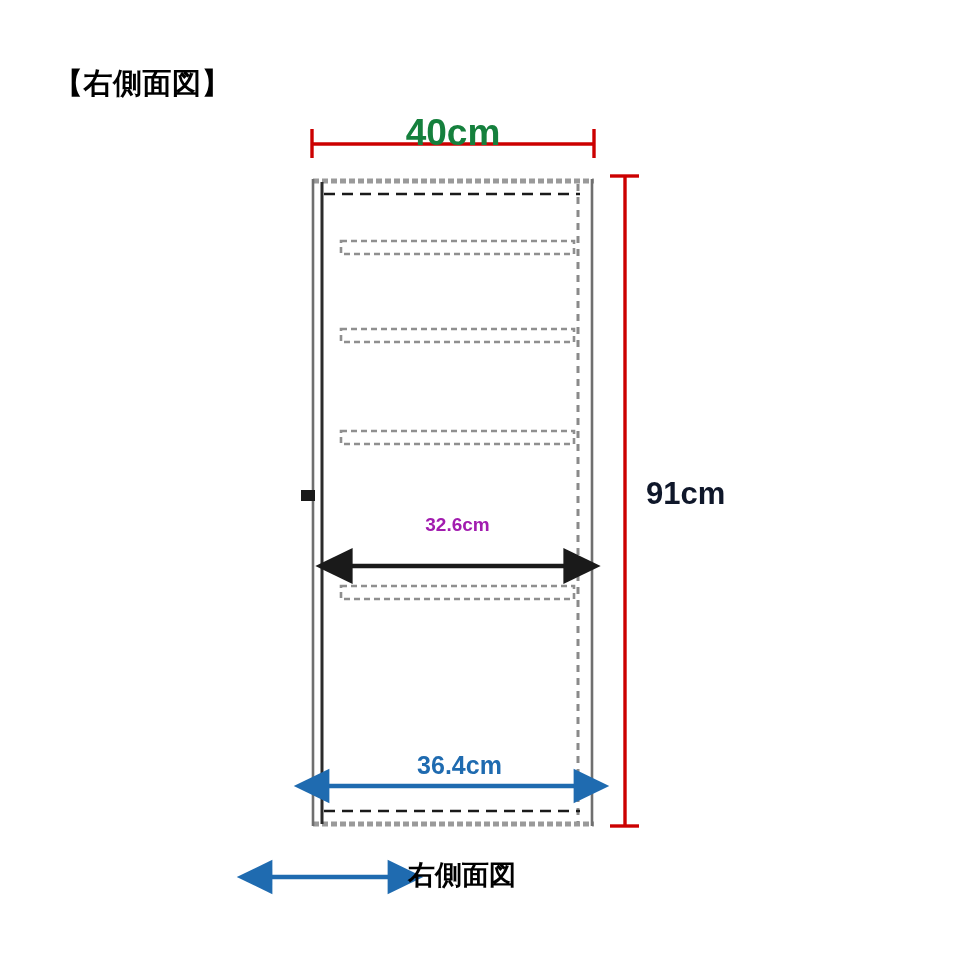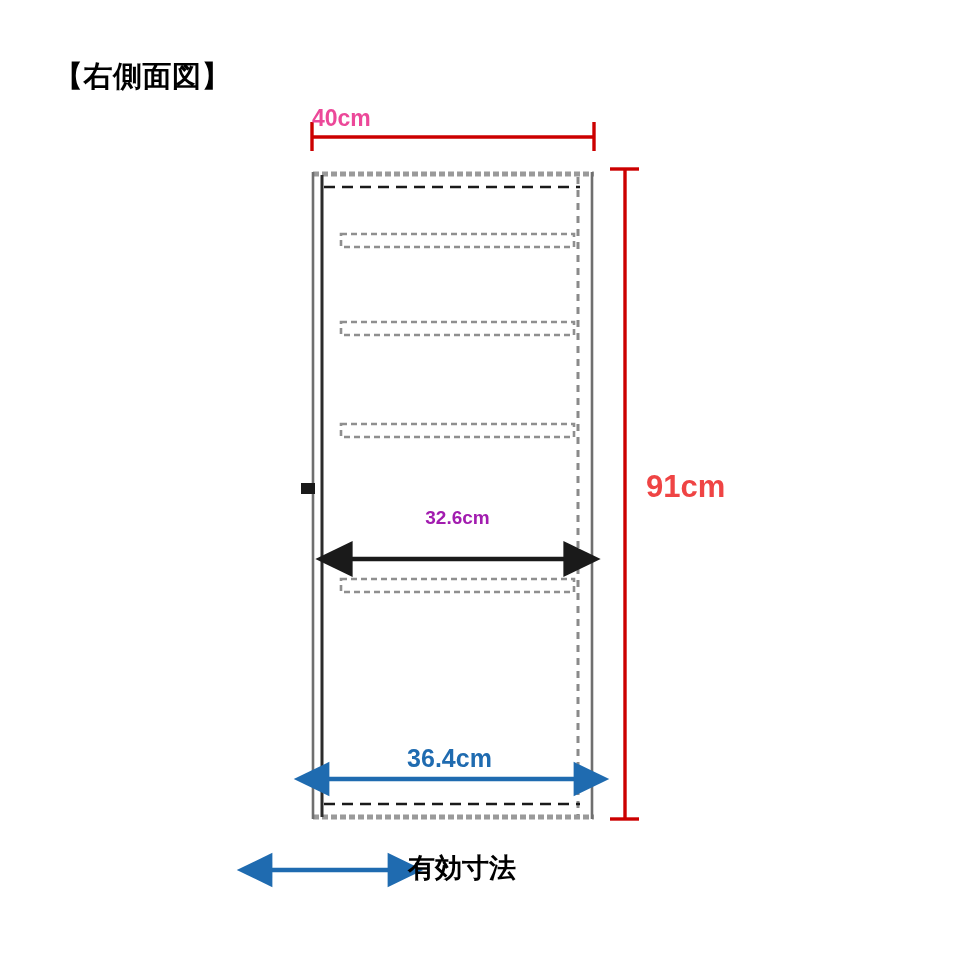--- a/index.html
+++ b/index.html
@@ -10,21 +10,21 @@
   body {
     width: 980px;
     height: 980px;
     position: relative;
     font-family: "Liberation Sans", "DejaVu Sans", sans-serif;
     overflow: hidden;
   }
   #stage {
     position: absolute;
     left: 0;
-    top: 9px;
+    top: 16px;
     width: 980px;
     height: 720px;
   }
   #stage > svg {
     position: absolute;
     left: 0;
     top: 0;
   }
   .title-text {
     position: absolute;
@@ -39,30 +39,31 @@
   }
   .dim-label {
     position: absolute;
     white-space: nowrap;
     font-family: "Liberation Sans", "DejaVu Sans", sans-serif;
   }
   .dim-top {
     left: 312px;
     top: 96px;
     width: 282px;
-    font-size: 23px;
+    text-align: center;
+    font-size: 37px;
     font-weight: 700;
-    color: #ec4899;
+    color: #15803d;
   }
   .dim-right {
     left: 646px;
     top: 460px;
     font-size: 31px;
     font-weight: 700;
-    color: #ef4444;
+    color: #0f172a;
   }
   .dim-inner-main {
     left: 345px;
     top: 498px;
     width: 225px;
     text-align: center;
     font-size: 19px;
     font-weight: 700;
     color: #a21caf;
   }
@@ -77,20 +78,21 @@
     font-family: "DejaVu Sans", "Liberation Sans", sans-serif;
   }
   .dim-bottom {
     left: 322px;
     top: 735px;
     width: 255px;
     text-align: center;
     font-size: 25px;
     font-weight: 700;
     color: #1f6bb0;
+    padding-left: 10px;
   }
   .legend-text {
     position: absolute;
     left: 408px;
     top: 841px;
     font-size: 27px;
     font-weight: 700;
     color: #000000;
     white-space: nowrap;
     font-family: "DejaVu Sans", "Liberation Sans", sans-serif;
@@ -177,15 +179,15 @@
 
   <div class="dim-label dim-top">40cm</div>
 
   <div class="dim-label dim-right">91cm</div>
 
   <div class="dim-label dim-inner-main">32.6cm</div>
 
 
   <div class="dim-label dim-bottom">36.4cm</div>
 
-  <div class="legend-text">有効寸法</div>
+  <div class="legend-text">右側面図</div>
 
 </div>
 
 </body></html>

